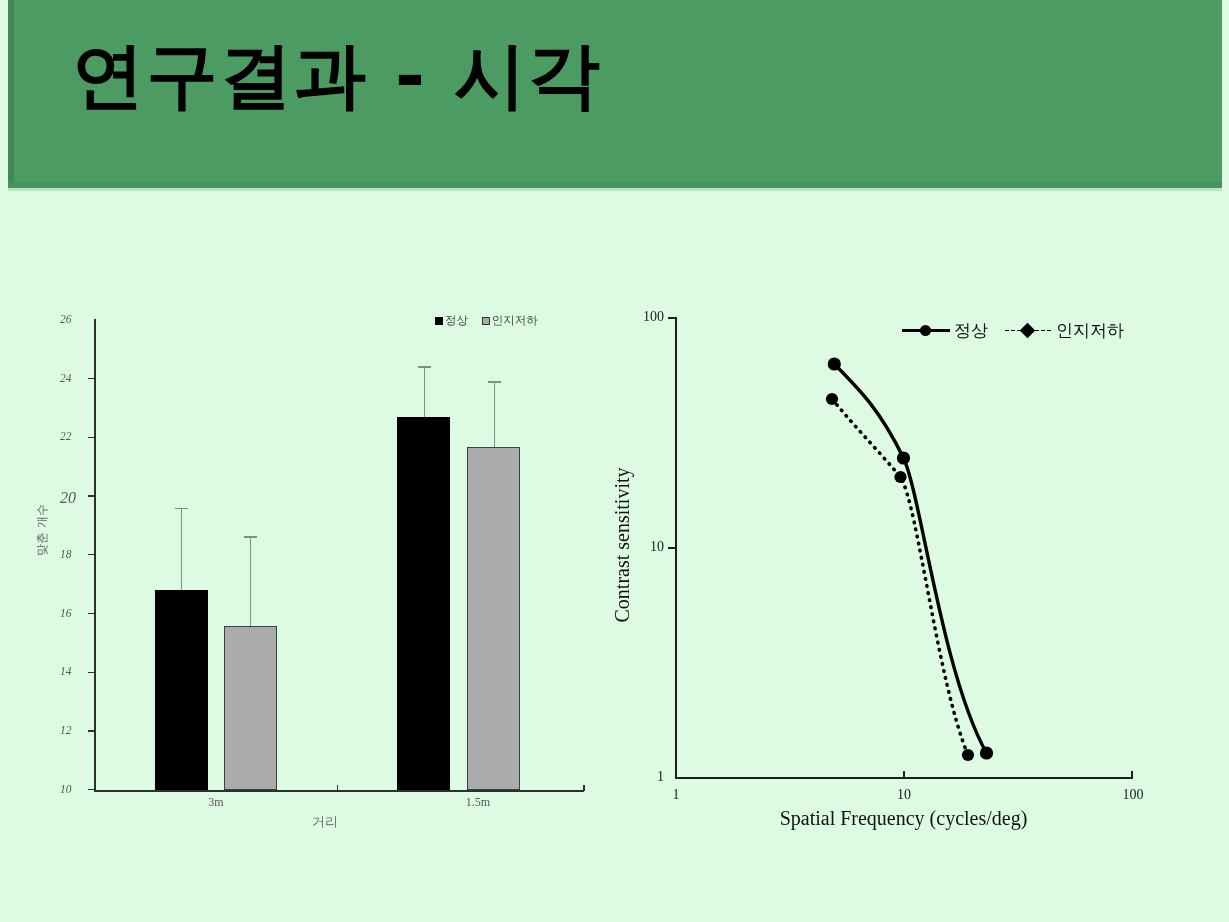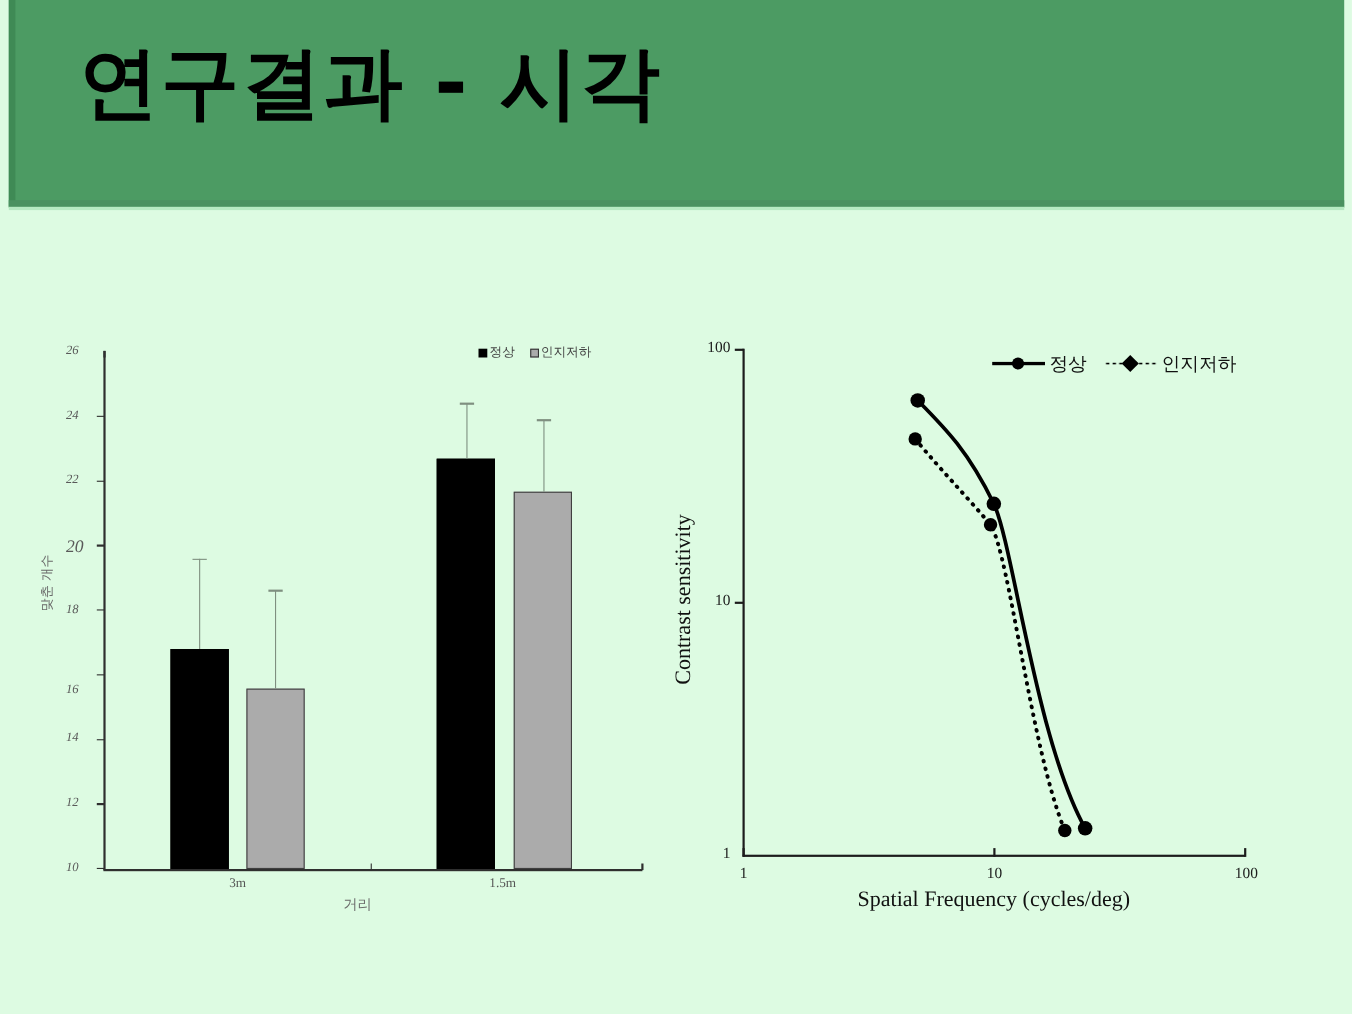--- a/index.html
+++ b/index.html
@@ -330,36 +330,36 @@
     <div class="bar-y-tick" style="top:141.5px;"></div>
     <div class="tick-label" style="left:20px; top:135.2px; font-size:11.5px;">22</div>
 
     <div class="bar-y-tick" style="top:200.25px;"></div>
     <div class="tick-label" style="left:20px; top:194px; font-size:16px;">20</div>
 
     <div class="bar-y-tick" style="top:259px;"></div>
     <div class="tick-label" style="left:20px; top:252.7px; font-size:11.5px;">18</div>
 
     <div class="bar-y-tick" style="top:317.75px;"></div>
-    <div class="tick-label" style="left:20px; top:326px; font-size:11.5px;">16</div>
+    <div class="tick-label" style="left:20px; top:312px; font-size:11.5px;">16</div>
 
     <div class="bar-y-tick" style="top:376.5px;"></div>
     <div class="tick-label" style="left:20px; top:370.2px; font-size:11.5px;">14</div>
 
     <div class="bar-y-tick" style="top:435.25px;"></div>
     <div class="tick-label" style="left:20px; top:429px; font-size:11.5px;">12</div>
 
     <div class="bar-y-tick" style="top:494px;"></div>
     <div class="tick-label" style="left:20px; top:487.7px; font-size:11.5px;">10</div>
 
     <div class="bar-x-tick-mid" style="left:297px;"></div>
     <div class="bar-x-tick-end" style="left:543px;"></div>
 
     <div class="bar-cat-label" style="left:176px;">3m</div>
-    <div class="bar-cat-label" style="left:417px;">1.5m</div>
+    <div class="bar-cat-label" style="left:438px;">1.5m</div>
 
     <div class="bar-rect black" style="left:115px; top:295.3px; width:53px; height:200px;"></div>
     <div class="errbar-stem" style="left:140.7px; top:213.3px; height:82px;"></div>
     <div class="errbar-cap" style="left:135px; top:212.5px;"></div>
 
     <div class="bar-rect gray" style="left:184px; top:330.6px; width:53px; height:164.6px;"></div>
     <div class="errbar-stem" style="left:209.7px; top:242.1px; height:88.5px;"></div>
     <div class="errbar-cap" style="left:204px; top:241.2px;"></div>
 
     <div class="bar-rect black" style="left:357px; top:122.3px; width:53px; height:373px;"></div>

